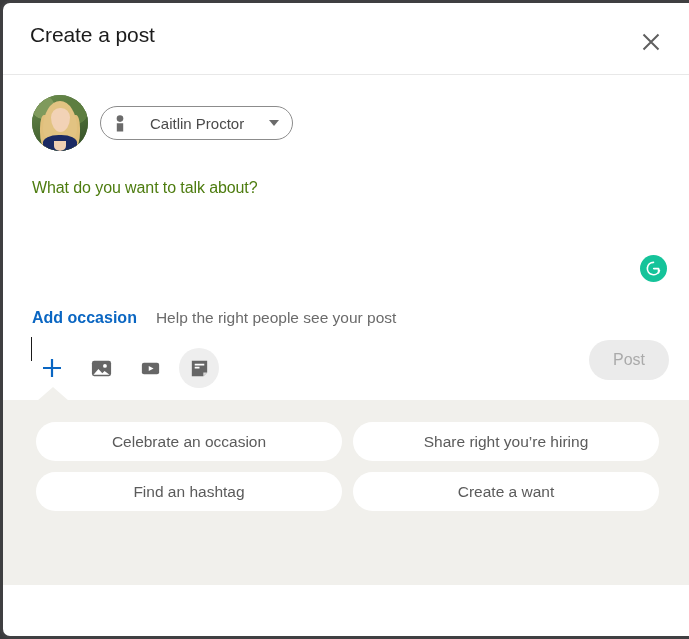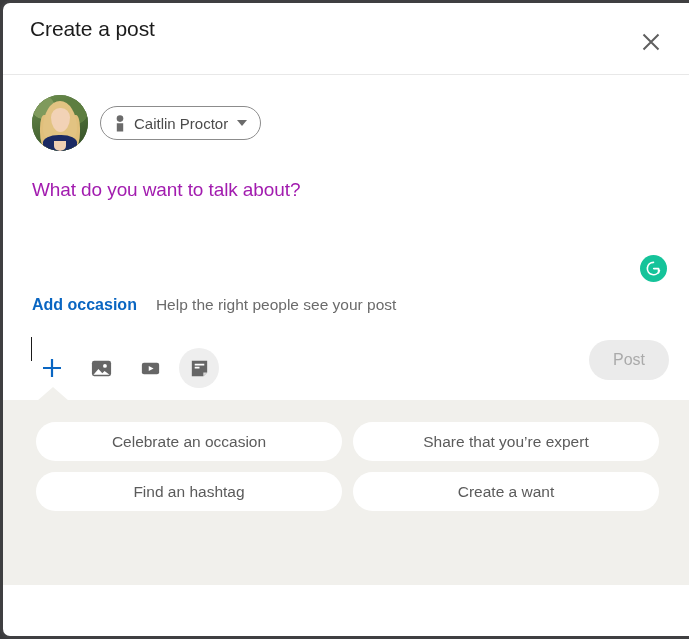--- a/index.html
+++ b/index.html
@@ -26,21 +26,21 @@
 
   
   .header {
     position: relative;
     height: 72px;
     border-bottom: 1px solid #e8e8e8;
   }
   .header-title {
     position: absolute;
     left: 27px;
-    top: 14px;
+    top: 20px;
     font-size: 21px;
     color: #1b1b1b;
     letter-spacing: -0.1px;
   }
   .close-btn {
     position: absolute;
     right: 20px;
     top: 21px;
     width: 36px;
     height: 36px;
@@ -112,21 +112,21 @@
     position: absolute;
     left: 22px; bottom: 0;
     width: 12px; height: 10px;
     background: #f0cfb2;
     border-radius: 0 0 50% 50%;
   }
 
   .pill {
     display: inline-flex;
     align-items: center;
-    gap: 7px;
+    gap: 23px;
     height: 34px;
     padding: 0 13px 0 12px;
     border: 1px solid #8c8c8c;
     border-radius: 18px;
     background: #ffffff;
     font-size: 15px;
     color: #4b4b4b;
     cursor: pointer;
     white-space: nowrap;
   }
@@ -139,22 +139,22 @@
   }
   .pill svg { display: block; flex: 0 0 auto; }
 
   
   .compose {
     position: relative;
     padding: 28px 29px 0 29px;
     height: 145px;
   }
   .placeholder {
-    font-size: 19px;
-    color: #a21caf;
+    font-size: 16px;
+    color: #4d7c0f;
     letter-spacing: -0.1px;
     position: relative;
     display: inline-block;
   }
   .caret {
     position: absolute;
     left: 28px;
     top: 186px;
     width: 1px;
     height: 24px;
@@ -184,20 +184,21 @@
   }
   .hashtag-link {
     font-size: 16px;
     font-weight: bold;
     color: #0a66c2;
     cursor: pointer;
   }
   .hashtag-hint {
     font-size: 15.5px;
     color: #6b6b6b;
+    margin-top: 13px;
   }
 
   
   .toolbar {
     position: relative;
     display: flex;
     align-items: center;
     height: 64px;
     padding: 0 20px 0 29px;
   }
@@ -363,19 +364,19 @@
       </span>
     </button>
 
     <button class="post-btn">Post</button>
   </div>
 
   <div class="panel">
     <div class="panel-caret"></div>
     <div class="chip-grid">
       <button class="chip">Celebrate an occasion</button>
-      <button class="chip">Share that you’re expert</button>
+      <button class="chip">Share right you’re hiring</button>
       <button class="chip">Find an hashtag</button>
       <button class="chip">Create a want</button>
     </div>
   </div>
 
 </div>
 
 </body></html>

